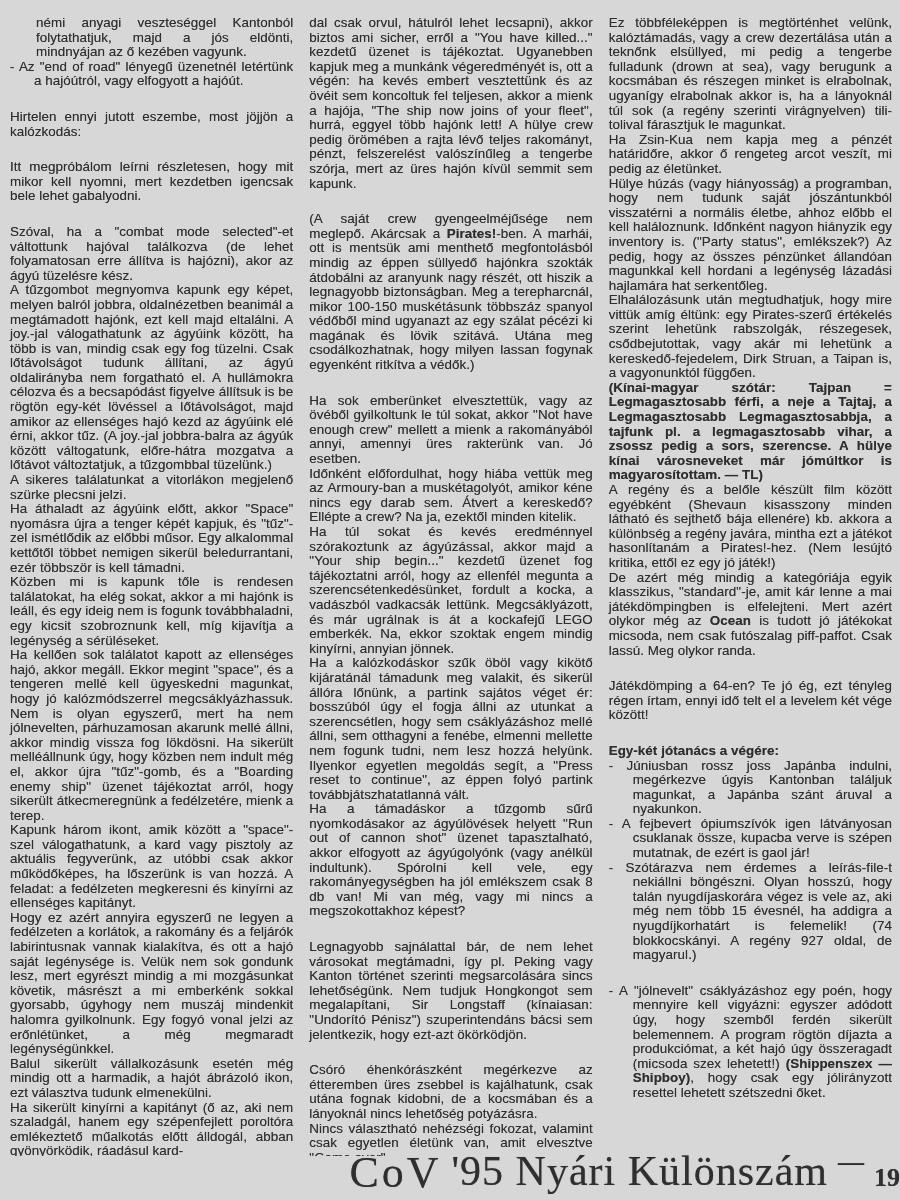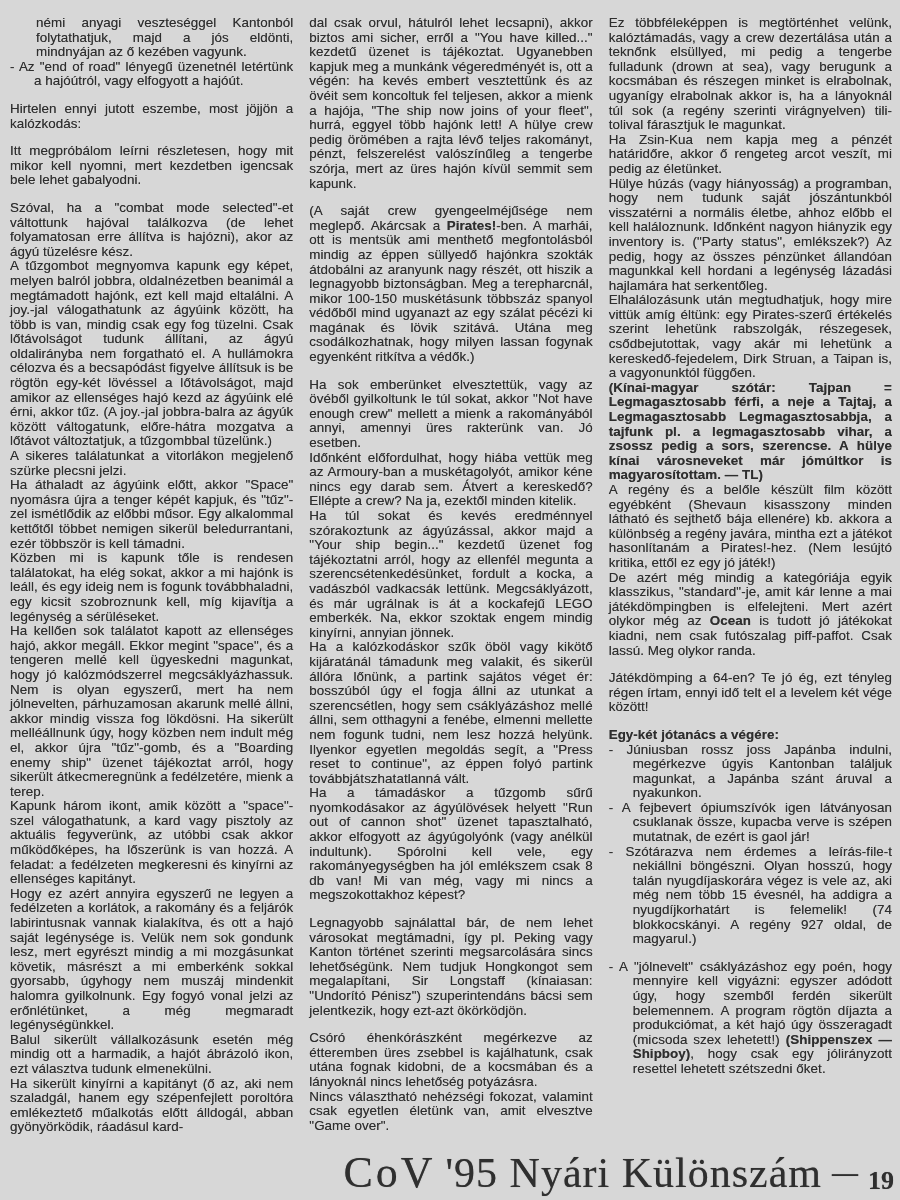--- a/index.html
+++ b/index.html
@@ -24,32 +24,32 @@
   }
   .col {
     flex: 1 1 0;
     min-width: 0;
     font-size: 13.4px;
     line-height: 14.6px;
     letter-spacing: 0.05px;
     text-shadow: 0 0 0.6px rgba(40,40,40,0.55);
   }
   .para { margin: 0; text-align: justify; }
-  .para.gap { margin-top: 13px; }
+  .para.gap { margin-top: 21px; }
   .para.cont { padding-left: 26px; }
   .para.hang { padding-left: 24px; text-indent: -24px; }
   .para.b-para { font-weight: bold; }
   .para.head { font-weight: bold; text-align: left; }
   .it { }
   .bo { font-weight: bold; }
   .footer {
     position: absolute;
-    right: 6px; bottom: 2px;
+    right: 0; bottom: 2px;
     display: flex;
-    align-items: center;
+    align-items: flex-start;
     gap: 10px;
     font-family: "Liberation Serif", serif;
     color: #2f2f2f;
     text-shadow: 0 0 0.7px rgba(40,40,40,0.6);
     white-space: nowrap;
   }
   .footer .logo {
     font-size: 44px;
     letter-spacing: 3px;
     font-weight: normal;
@@ -95,21 +95,21 @@
         <p class="para gap"><span>Csóró éhenkórászként megérkezve az étteremben üres zsebbel is kajálhatunk, csak utána fognak kidobni, de a kocsmában és a lányoknál nincs lehetőség potyázásra.</span></p>
         <p class="para"><span>Nincs választható nehézségi fokozat, valamint csak egyetlen életünk van, amit elvesztve "Game over".</span></p>
       </div>
     <div class="col">
         <p class="para"><span>Ez többféleképpen is megtörténhet velünk, kalóztámadás, vagy a crew dezertálása után a teknőnk elsüllyed, mi pedig a tengerbe fulladunk (</span><span class="it">drown at sea</span><span>), vagy berugunk a kocsmában és részegen minket is elrabolnak, ugyanígy elrabolnak akkor is, ha a lányoknál túl sok (a regény szerinti virágnyelven) tili-tolival fárasztjuk le magunkat.</span></p>
         <p class="para"><span>Ha Zsin-Kua nem kapja meg a pénzét határidőre, akkor ő rengeteg arcot veszít, mi pedig az életünket.</span></p>
         <p class="para"><span>Hülye húzás (vagy hiányosság) a programban, hogy nem tudunk saját jószántunkból visszatérni a normális életbe, ahhoz előbb el kell haláloznunk. Időnként nagyon hiányzik egy inventory is. ("Party status", emlékszek?) Az pedig, hogy az összes pénzünket állandóan magunkkal kell hordani a legénység lázadási hajlamára hat serkentőleg.</span></p>
         <p class="para"><span>Elhalálozásunk után megtudhatjuk, hogy mire vittük amíg éltünk: egy Pirates-szerű értékelés szerint lehetünk rabszolgák, részegesek, csődbejutottak, vagy akár mi lehetünk a kereskedő-fejedelem, </span><span class="it">Dirk Struan</span><span>, a Taipan is, a vagyonunktól függően.</span></p>
         <p class="para b-para"><span>(Kínai-magyar szótár: Tajpan = Legmagasztosabb férfi, a neje a Tajtaj, a Legmagasztosabb Legmagasztosabbja, a tajfunk pl. a legmagasztosabb vihar, a zsossz pedig a sors, szerencse. A hülye kínai városneveket már jómúltkor is magyarosítottam. — TL)</span></p>
         <p class="para"><span>A regény és a belőle készült film között egyébként (Shevaun kisasszony minden látható és sejthető bája ellenére) kb. akkora a különbség a regény javára, mintha ezt a játékot hasonlítanám a Pirates!-hez. (Nem lesújtó kritika, ettől ez egy jó játék!)</span></p>
-        <p class="para"><span>De azért még mindig a kategóriája egyik klasszikus, "standard"-je, amit kár lenne a mai játékdömpingben is elfelejteni. Mert azért olykor még az </span><span class="bo">Ocean</span><span> is tudott jó játékokat kiadni, nem csak futószalag piff-paffot. Csak lassú. Meg olykor randa.</span></p>
+        <p class="para"><span>De azért még mindig a kategóriája egyik klasszikus, "standard"-je, amit kár lenne a mai játékdömpingben is elfelejteni. Mert azért olykor még az </span><span class="bo">Ocean</span><span> is tudott jó játékokat micsoda, nem csak futószalag piff-paffot. Csak lassú. Meg olykor randa.</span></p>
         <p class="para gap"><span>Játékdömping a 64-en? Te jó ég, ezt tényleg régen írtam, ennyi idő telt el a levelem két vége között!</span></p>
         <p class="para head gap"><span>Egy-két jótanács a végére:</span></p>
         <p class="para hang"><span>- Júniusban rossz joss Japánba indulni, megérkezve úgyis Kantonban találjuk magunkat, a Japánba szánt áruval a nyakunkon.</span></p>
         <p class="para hang"><span>- A fejbevert ópiumszívók igen látványosan csuklanak össze, kupacba verve is szépen mutatnak, de ezért is gaol jár!</span></p>
         <p class="para hang"><span>- Szótárazva nem érdemes a leírás-file-t nekiállni böngészni. Olyan hosszú, hogy talán nyugdíjaskorára végez is vele az, aki még nem több 15 évesnél, ha addigra a nyugdíjkorhatárt is felemelik! (74 blokkocskányi. A regény 927 oldal, de magyarul.)</span></p>
         <p class="para hang gap"><span>- A "jólnevelt" csáklyázáshoz egy poén, hogy mennyire kell vigyázni: egyszer adódott úgy, hogy szemből ferdén sikerült belemennem. A program rögtön díjazta a produkciómat, a két hajó úgy összeragadt (micsoda szex lehetett!) </span><span class="bo">(Shippenszex — Shipboy)</span><span>, hogy csak egy jólirányzott resettel lehetett szétszedni őket.</span></p>
       </div>
   </div>
   <div class="footer">
     <span class="logo">CoV</span>

